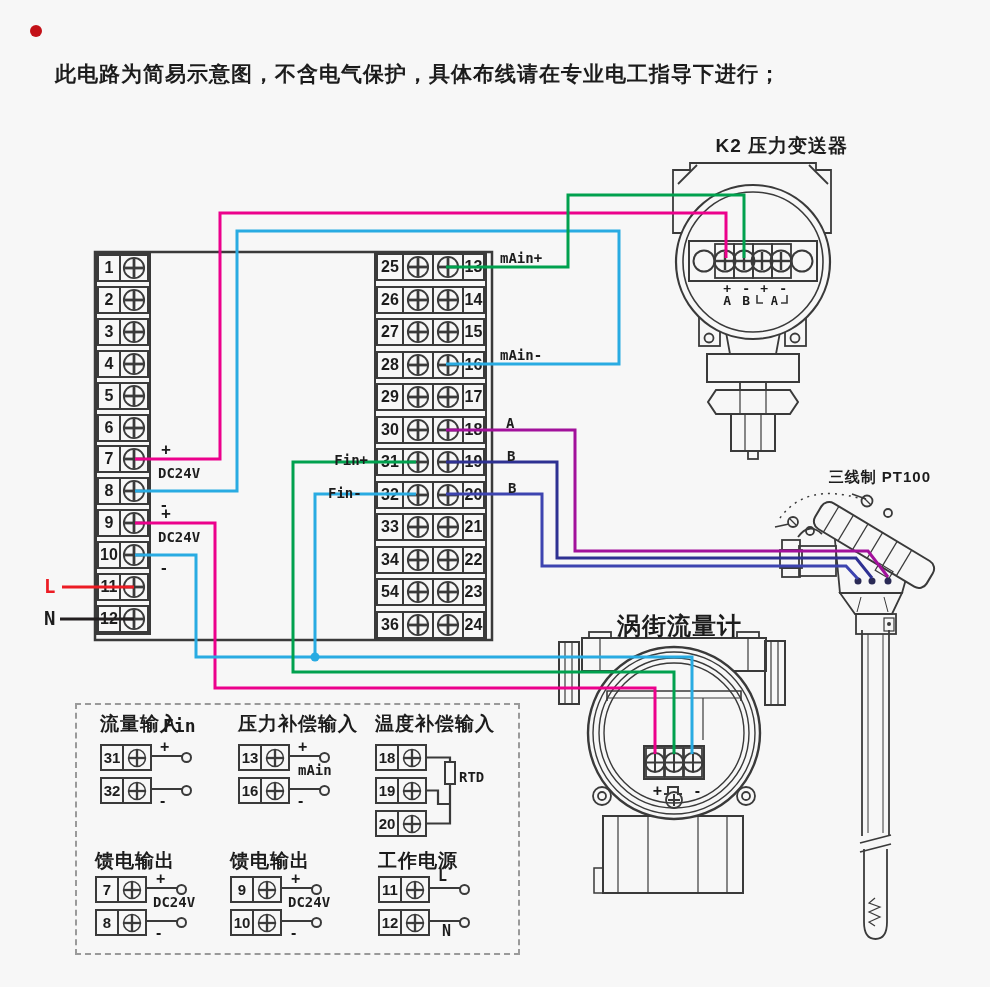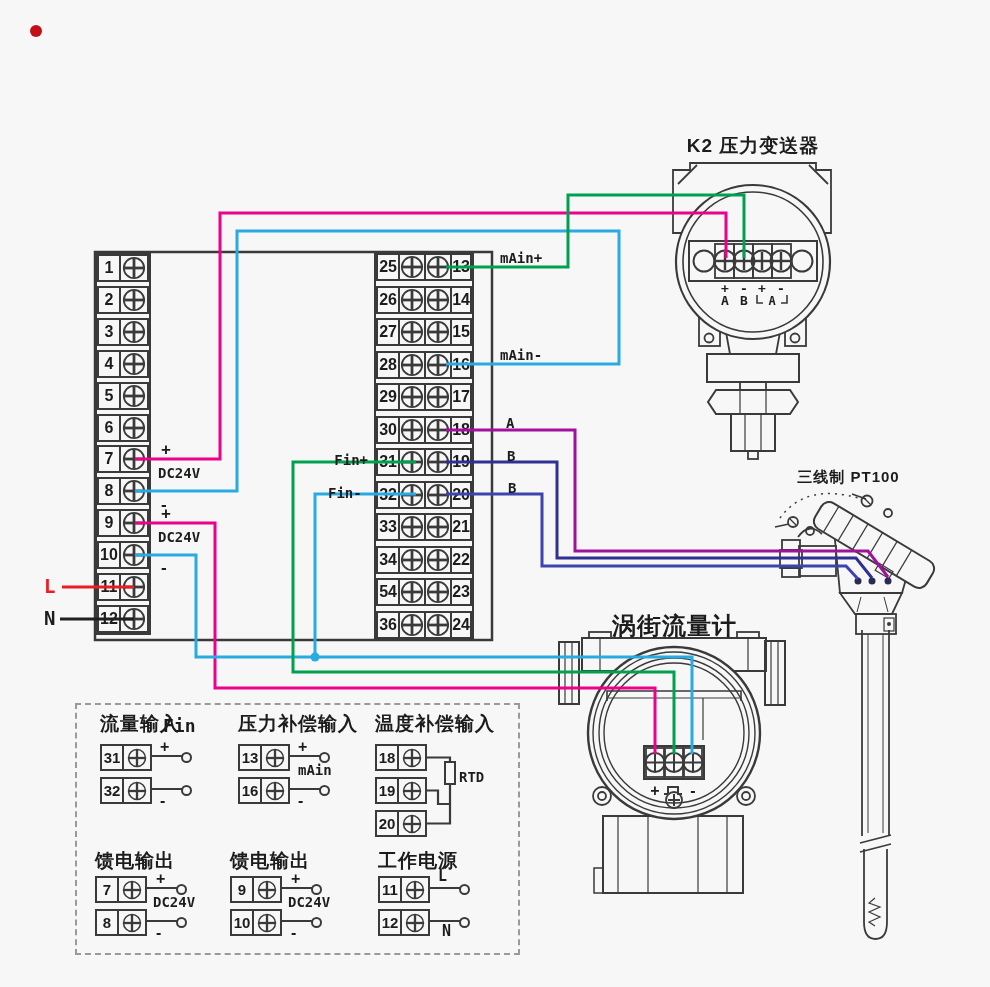--- a/index.html
+++ b/index.html
@@ -2,21 +2,21 @@
 <html><head>
 <meta charset="utf-8">
 <style>
   html,body{margin:0;padding:0}
   .page{position:relative;width:990px;height:987px;background:#F7F7F7;
         font-family:"Liberation Sans",sans-serif;color:#1c1c1c;overflow:hidden}
   .abs{position:absolute}
   .lbl{position:absolute;line-height:1;font-weight:700;white-space:nowrap;color:#1c1c1c}
   .mono{font-family:"DejaVu Sans Mono",monospace}
   .red{color:#EC1C24}
-  .ctr{text-align:center}
+  .ctr{text-align:right}
   
   .strip{position:absolute;display:flex;flex-direction:column;justify-content:space-between;
          box-sizing:border-box;border:2.5px solid #3A3A3A}
   .trow{box-sizing:border-box;height:28px;border:2px solid #3A3A3A;display:flex;align-items:stretch}
   .tnum{box-sizing:border-box;border-right:2px solid #3A3A3A;display:flex;align-items:center;
         justify-content:center;font-weight:700;font-size:16px}
   .w22{width:22px}.w26{width:26px}
   .tscrew{display:flex;align-items:center;justify-content:center}
   .f1{flex:1}
   .w30{width:30px;border-right:2px solid #3A3A3A;box-sizing:border-box}
@@ -46,20 +46,21 @@
     <defs>
       <symbol id="scr26" viewBox="0 0 26 26">
         <circle cx="13" cy="13" r="11" fill="none" stroke="#3A3A3A" stroke-width="2"></circle>
         <line x1="13" y1="2.5" x2="13" y2="23.5" stroke="#3A3A3A" stroke-width="3"></line>
         <line x1="2.5" y1="13" x2="23.5" y2="13" stroke="#3A3A3A" stroke-width="3"></line>
       </symbol>
     </defs>
   </svg>
 
   <div class="bullet"></div>
+  <div class="h2">此电路为简易示意图，不含电气保护，具体布线请在专业电工指导下进行；</div>
 
   <svg class="layer" width="990" height="987" style="z-index:1">
 
     <rect x="95" y="252" width="397" height="388" fill="none" stroke="#3A3A3A" stroke-width="2.5"></rect>
 
     <g stroke="#3A3A3A" fill="none" stroke-width="1.8">
       <path d="M673,233 L673,170 L690,170 L690,163 L816,163 L816,170 L831,170 L831,233 Z"></path>
       <line x1="697" y1="165" x2="678" y2="184"></line>
       <line x1="809" y1="165" x2="828" y2="184"></line>
       <rect x="699" y="310" width="21" height="36"></rect>
@@ -293,21 +294,21 @@
     <div class="trow">
         <div class="tnum w22">12</div>
         <div class="tscrew f1">
           <svg width="24" height="24">
             <use href="#scr26"></use>
           </svg>
         </div>
       </div>
   </div>
 
-  <div class="strip" style="left:374px;top:251px;width:100px;height:390px;z-index:2">
+  <div class="strip" style="left:374px;top:251px;width:113px;height:390px;z-index:2">
     <div class="trow">
         <div class="tnum w26">25</div>
         <div class="tscrew w30">
           <svg width="24" height="24">
             <use href="#scr26"></use>
           </svg>
         </div>
         <div class="tscrew w30">
           <svg width="24" height="24">
             <use href="#scr26"></use>

